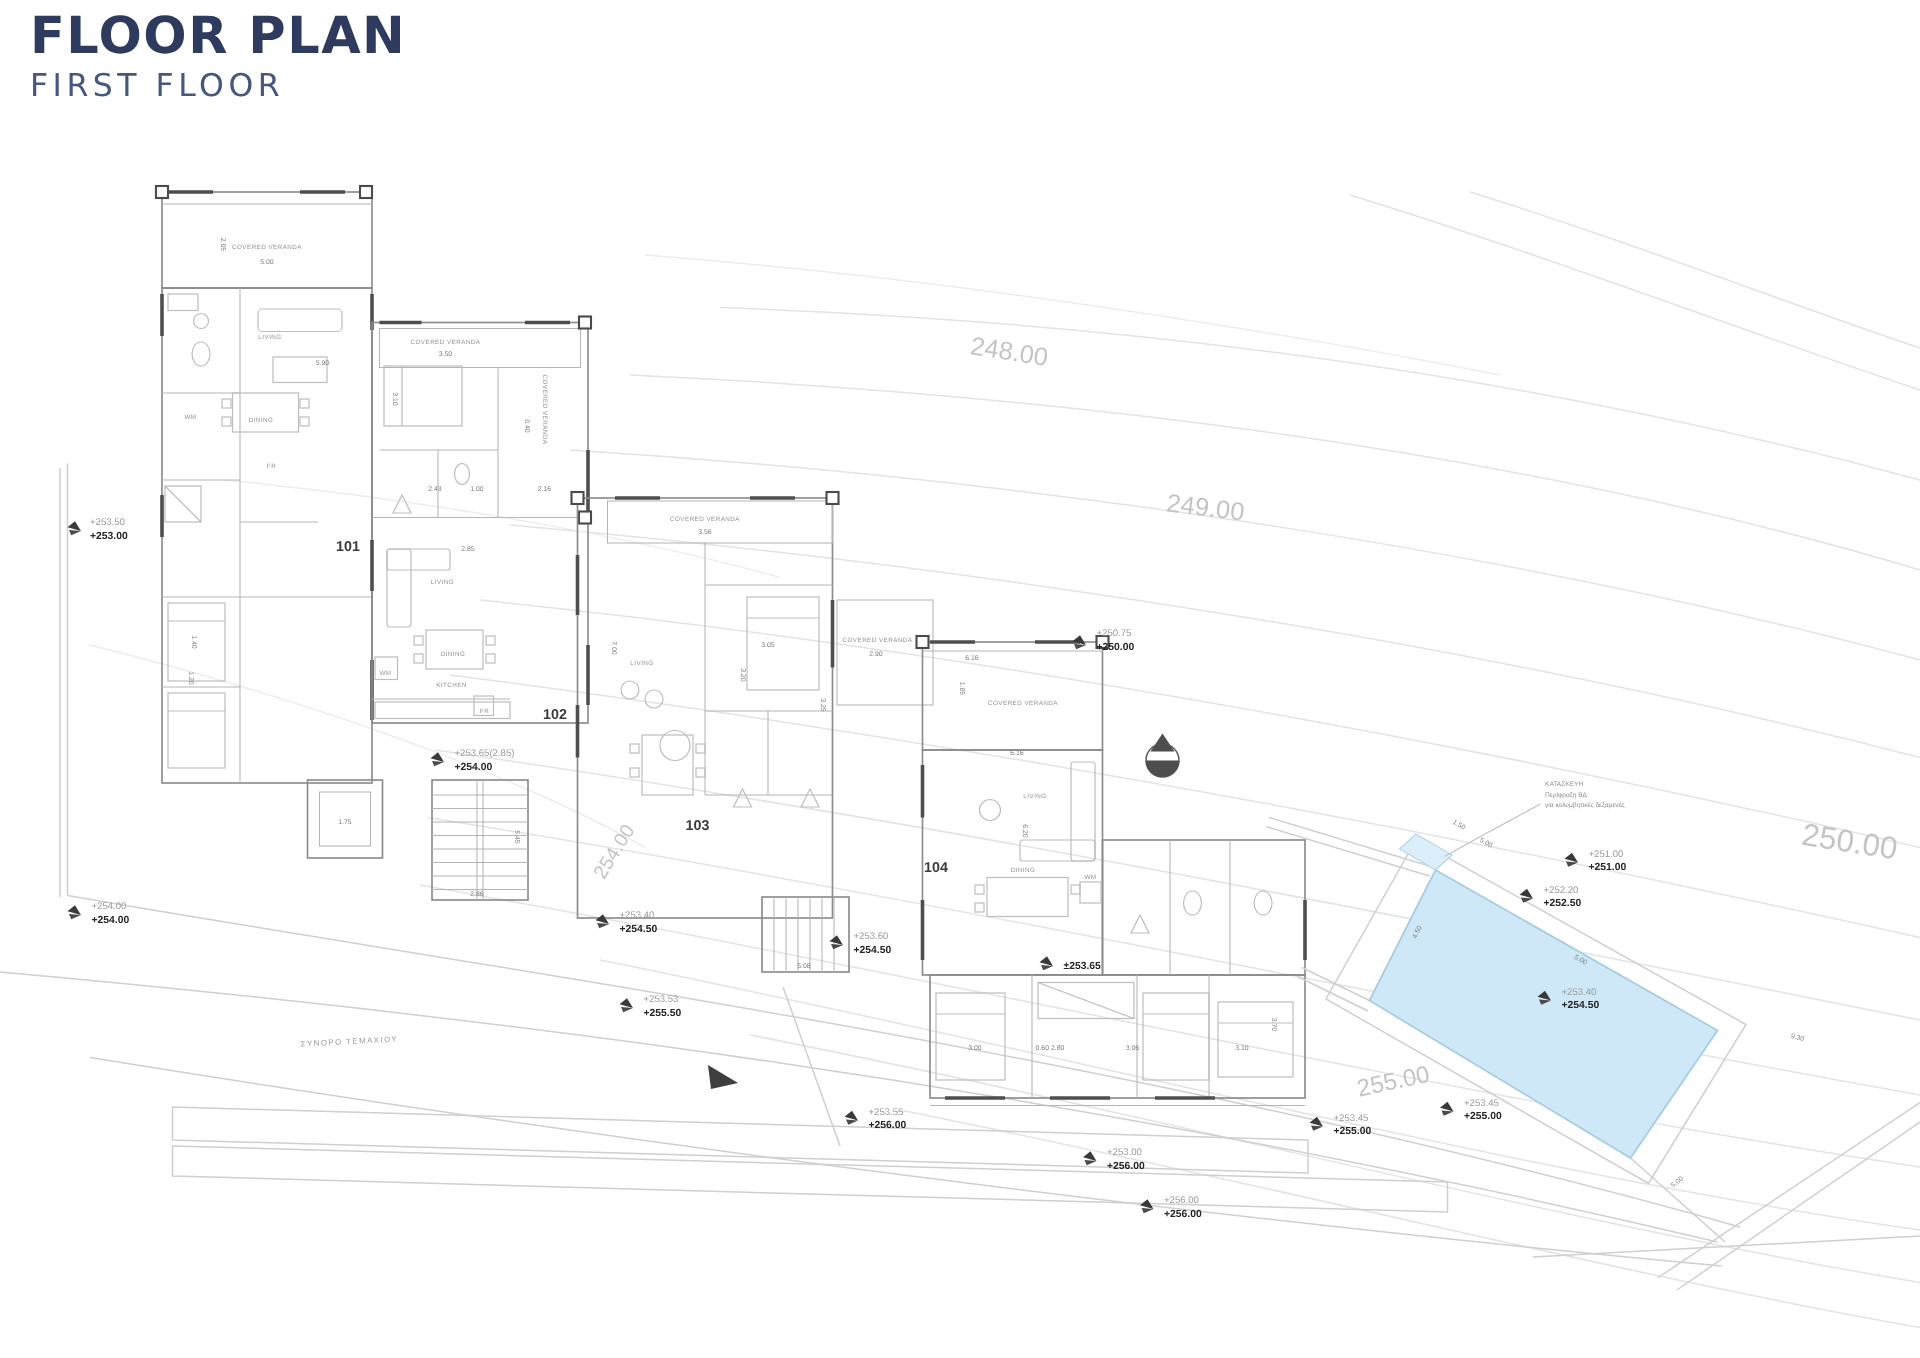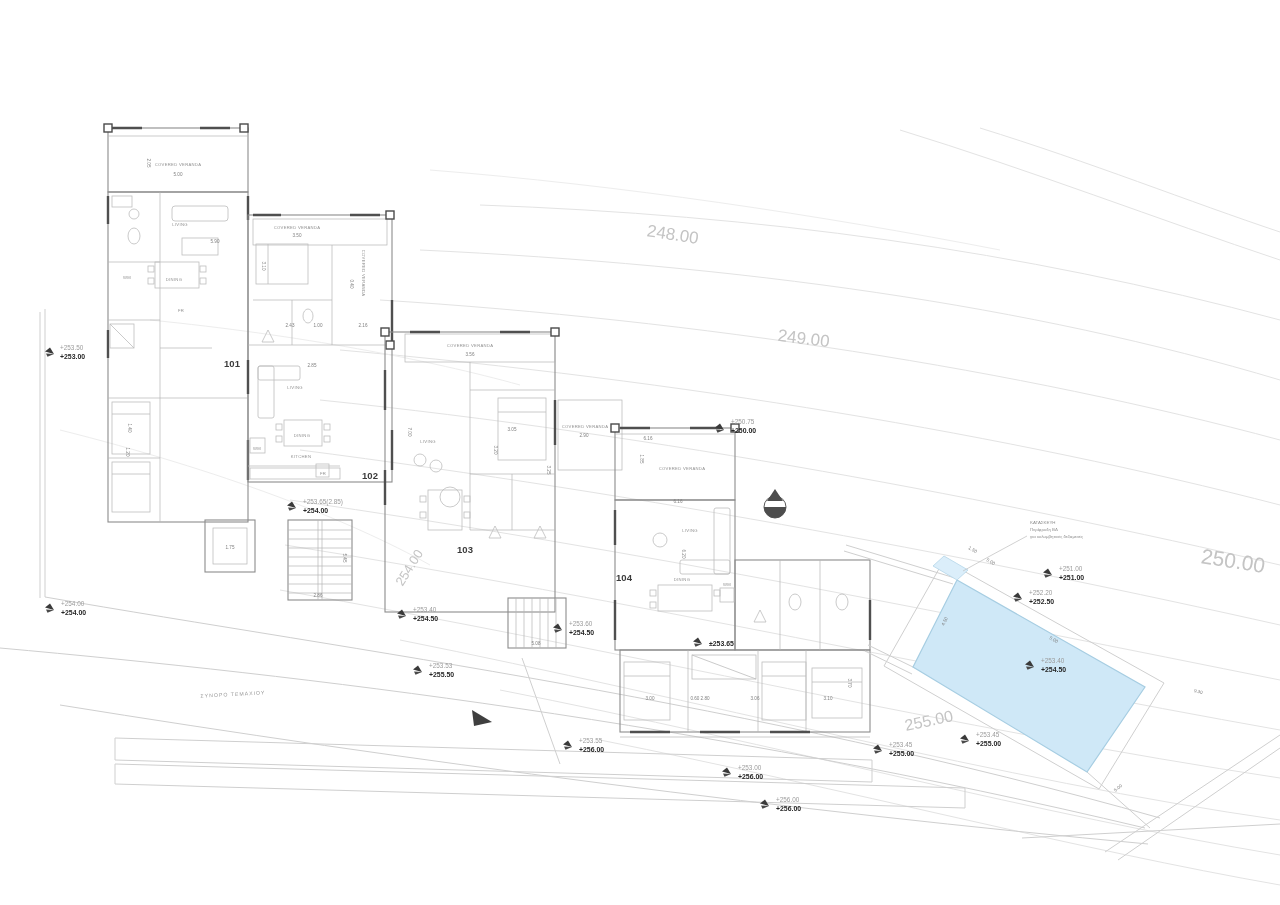--- a/index.html
+++ b/index.html
@@ -28,20 +28,22 @@
   .t-lvl-bot{fill:#262626;font-size:6.9px;font-weight:bold;}
   .t-note{fill:#8f8f8f;font-size:4.4px;}
   .t-bound{fill:#9a9a9a;font-size:5.2px;letter-spacing:1px;text-anchor:middle;}
 </style>
 </head>
 <body>
 
 <div class="canvas">
 
   <div class="hdr">
+    <div class="hdr-title">FLOOR PLAN</div>
+    <div class="hdr-sub">FIRST FLOOR</div>
   </div>
 
   <svg width="1280" height="905" viewBox="0 0 1280 905">
     <defs>
       <g id="lvl-flag">
         <path d="M0,0 L-9,-2.5 L-4,-6.5 Z" fill="#3a3a3a"></path>
         <path d="M0,0 L-6.5,2.8 L-8,-0.6 Z" fill="#4a4a4a"></path>
       </g>
     </defs>
 

